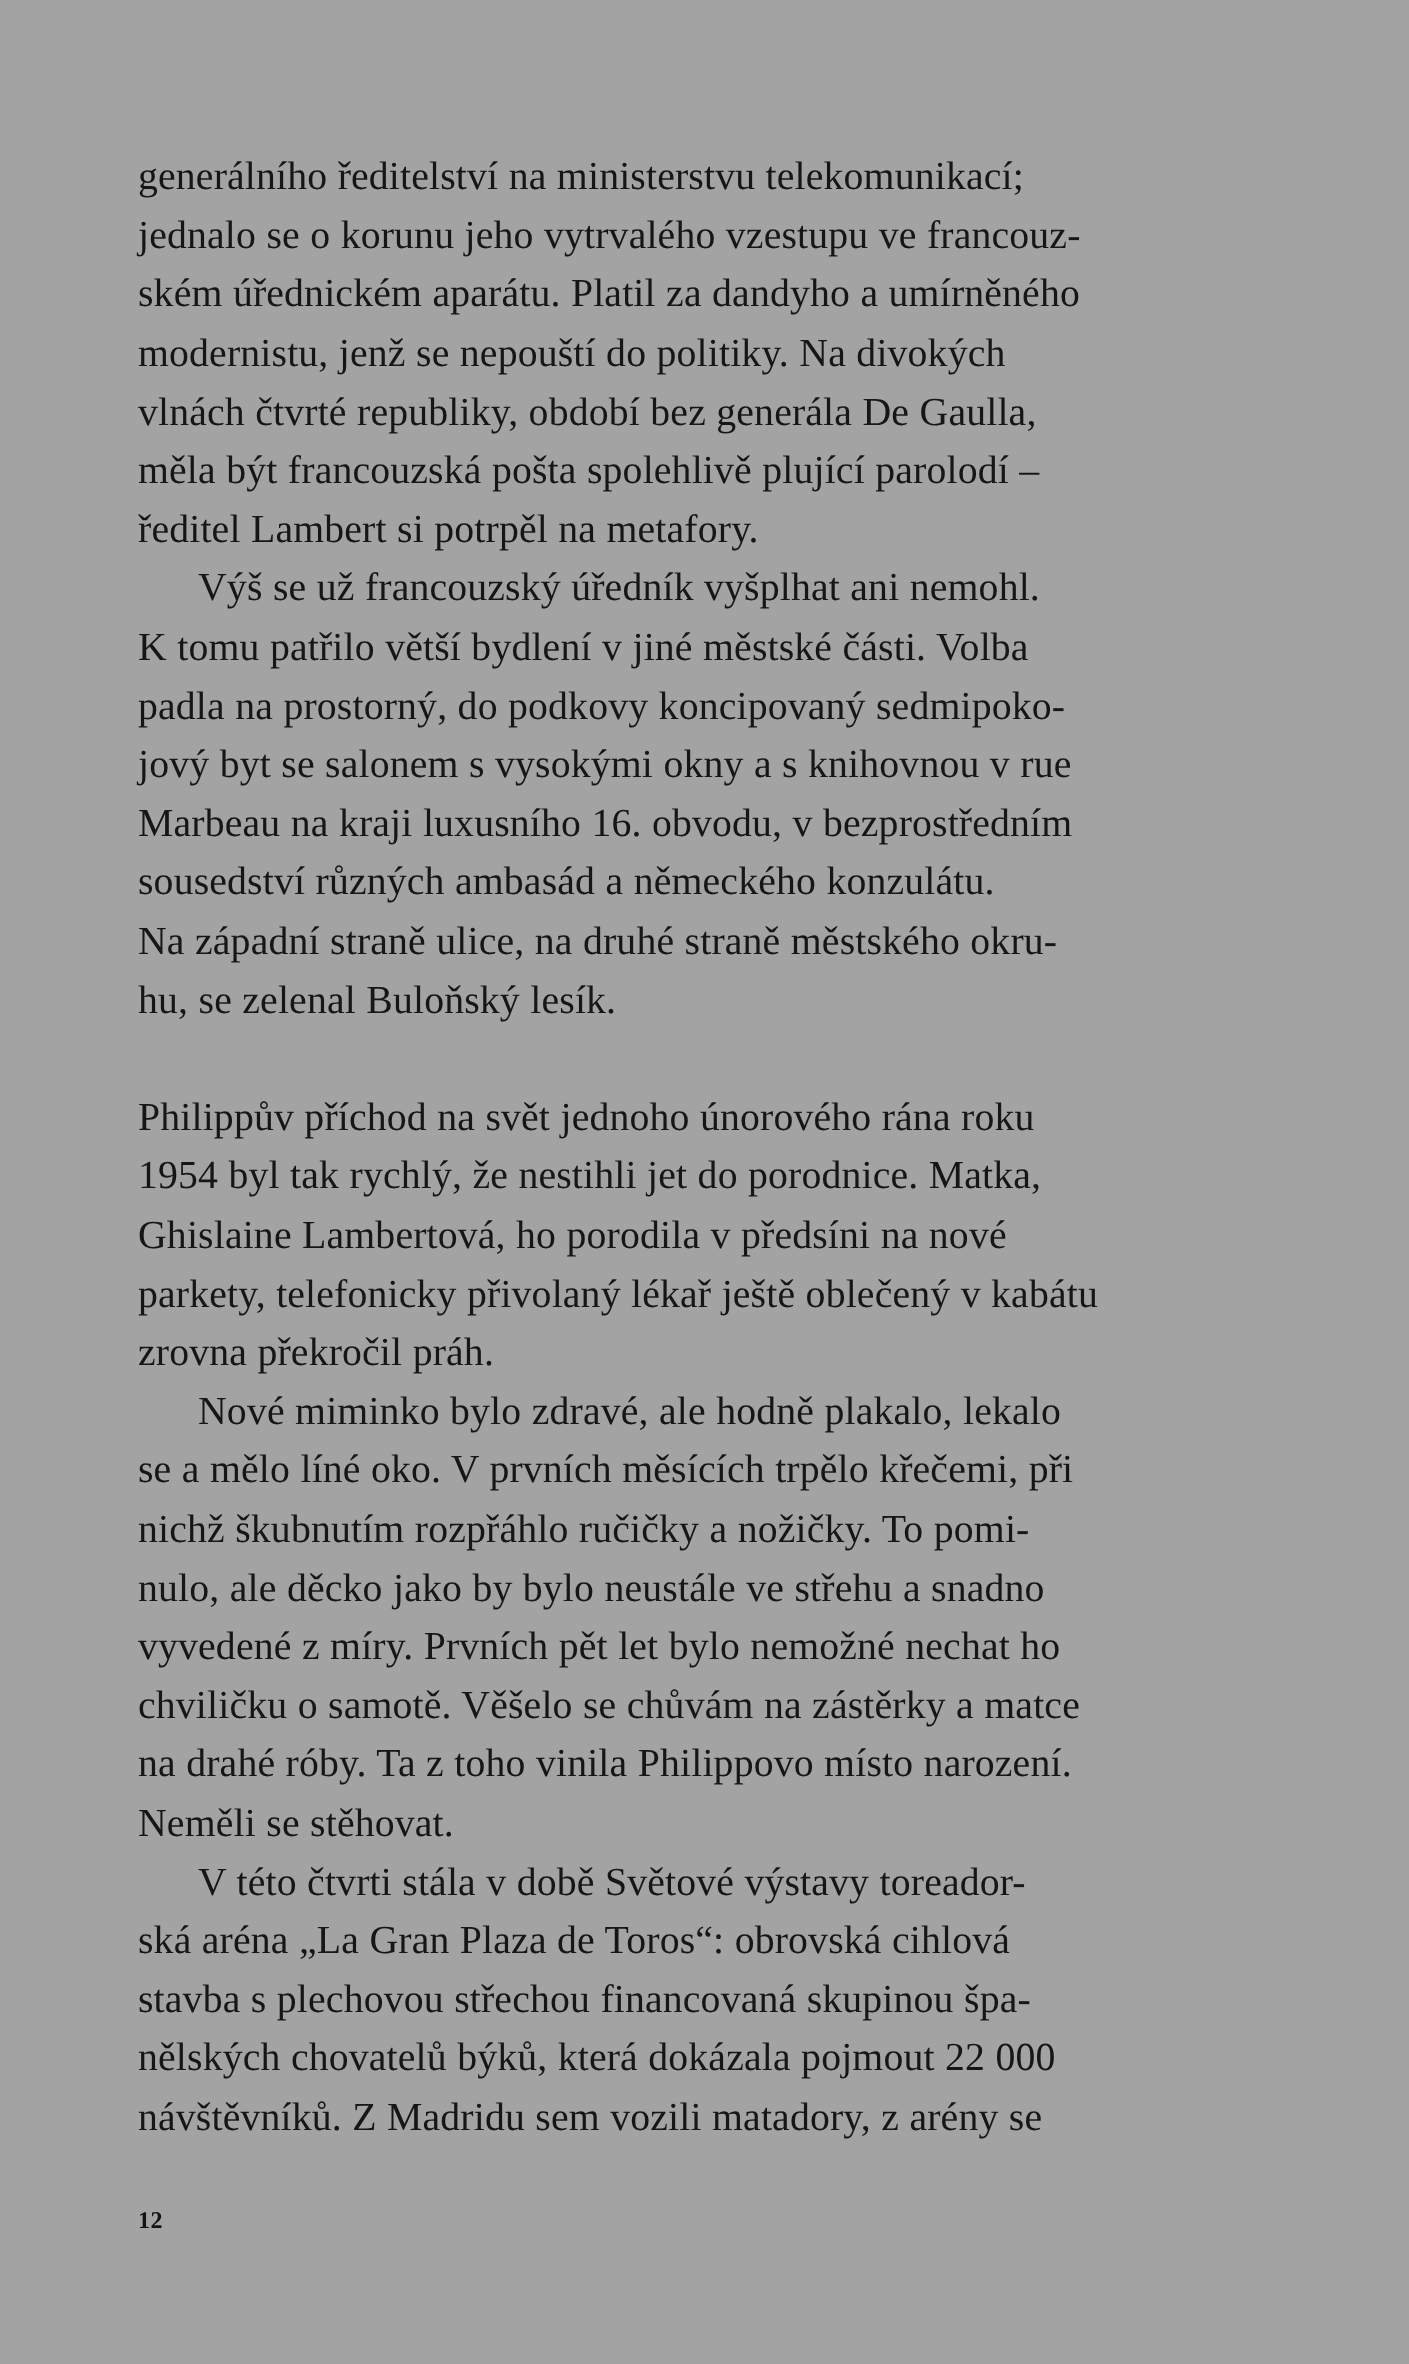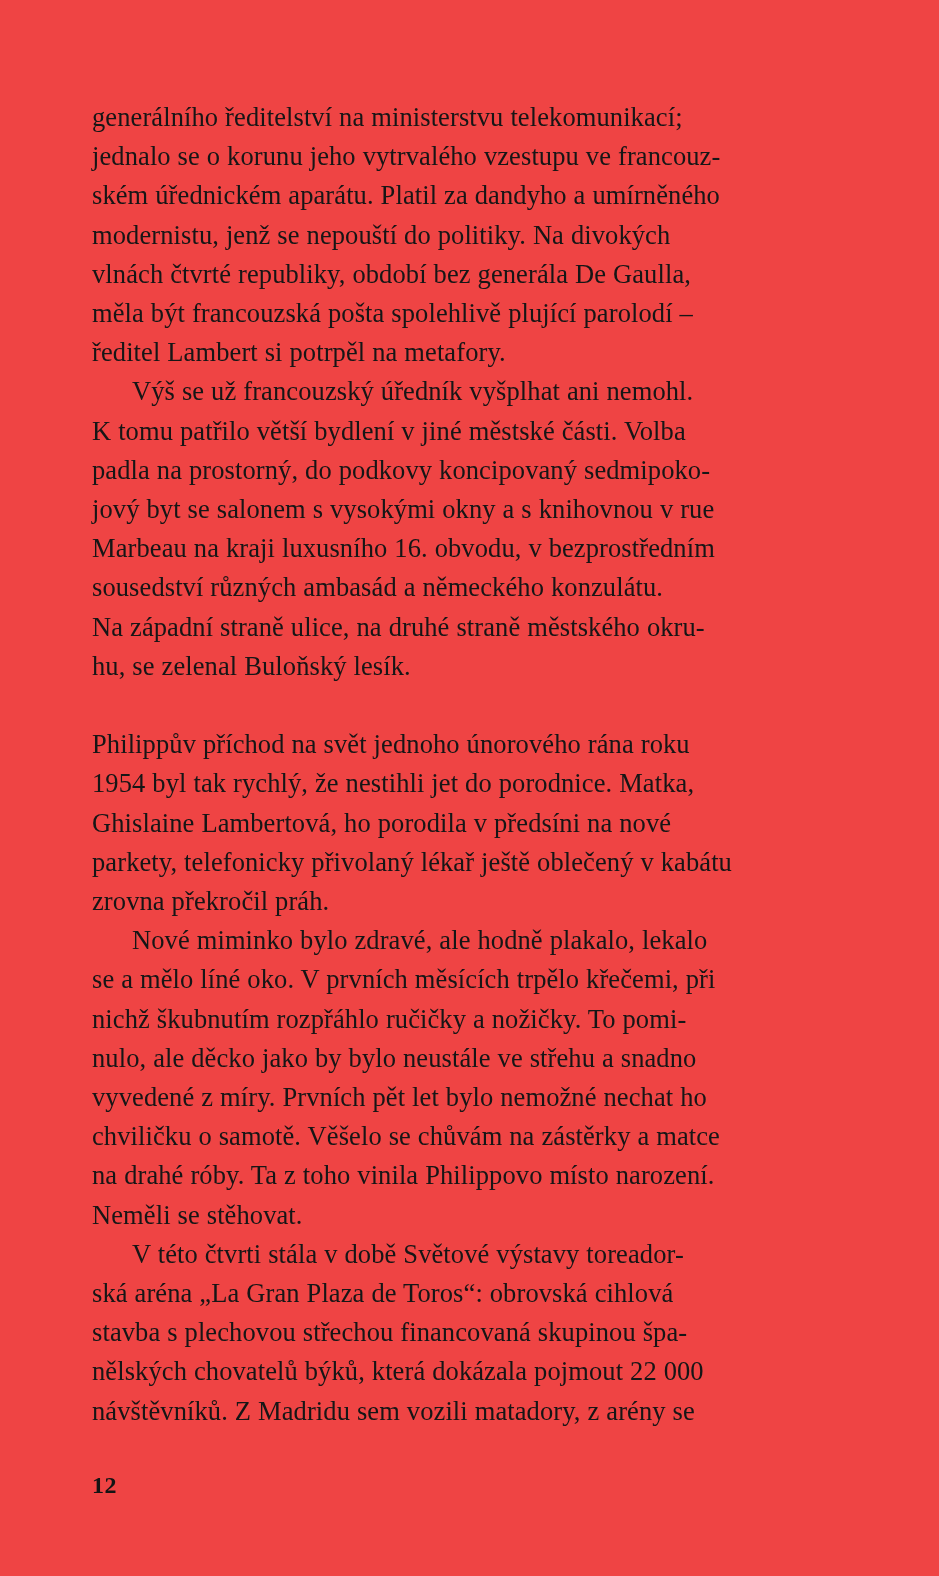--- a/index.html
+++ b/index.html
@@ -9,21 +9,21 @@
     background: #ffffff;
   }
   body {
     font-family: "Liberation Serif", "DejaVu Serif", serif;
     color: #161616;
   }
   .page {
     position: relative;
     width: 939px;
     height: 1576px;
-    background: #ef4444;
+    background: #a3a3a3;
     overflow: hidden;
     box-sizing: border-box;
   }
   .text-block {
     position: absolute;
     left: 92px;
     top: 98px;
     width: 700px;
   }
   .para {
@@ -44,21 +44,21 @@
     display: inline-block;
     width: 40px;
   }
   .block-gap {
     height: 39.2px;
   }
   .folio {
     position: absolute;
     left: 92px;
     top: 1473px;
-    font-size: 24px;
+    font-size: 16px;
     font-weight: bold;
     line-height: 1;
     color: #141414;
     letter-spacing: 0.4px;
   }
 </style>
 </head>
 <body>
 
 <div class="page">

